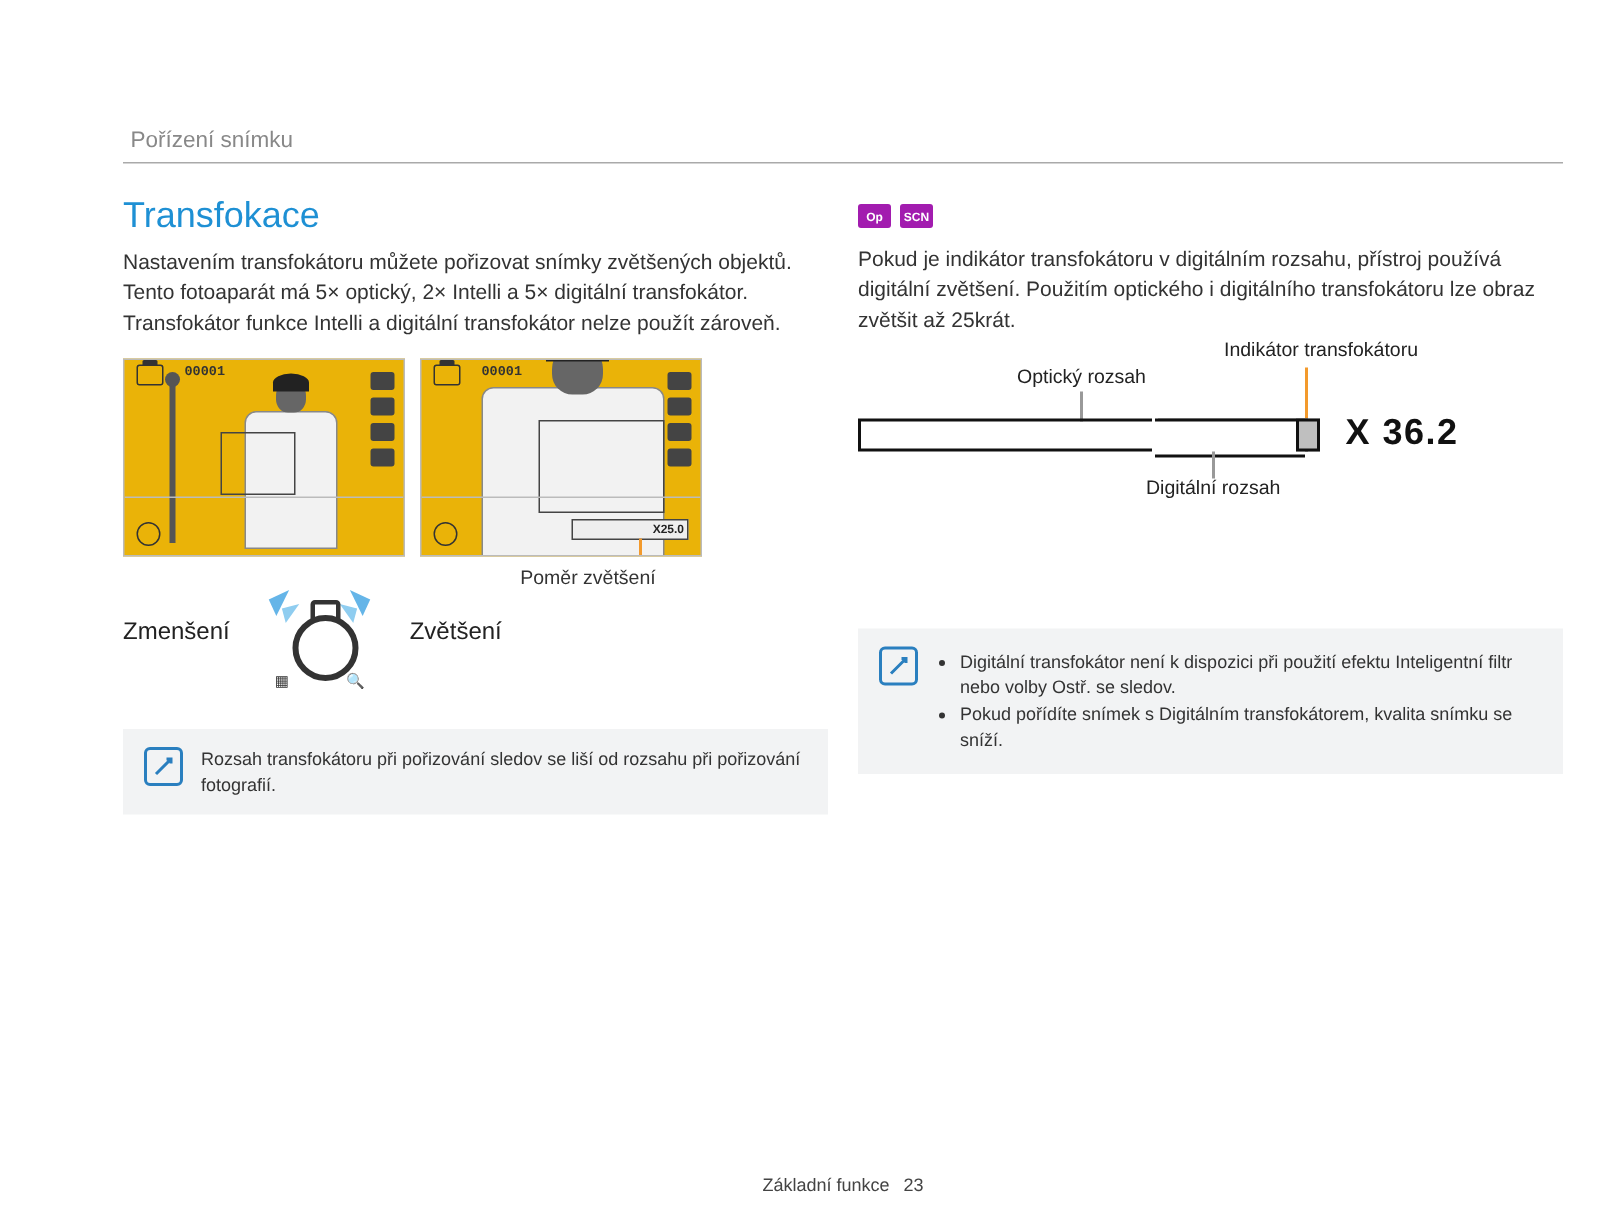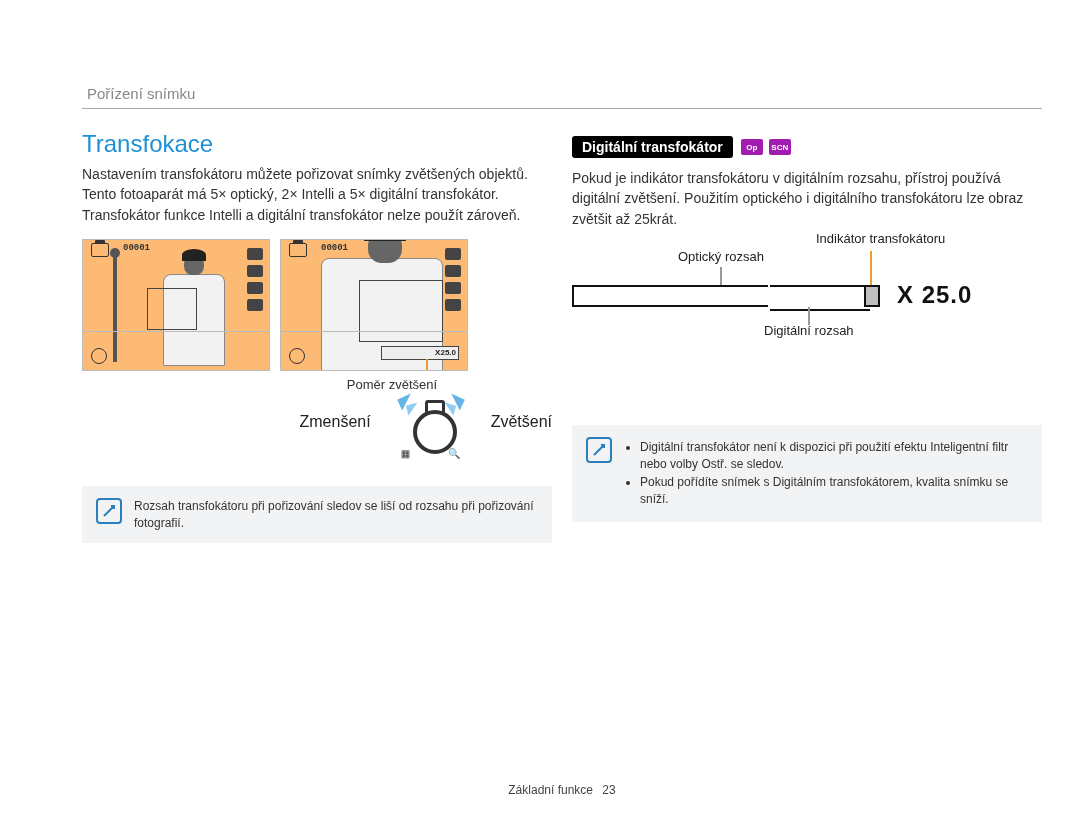--- a/index.html
+++ b/index.html
@@ -86,21 +86,21 @@
   }
   
   .previews {
     display: flex;
     gap: 10px;
     margin: 14px 0 6px 0;
   }
   .preview {
     width: 186px;
     height: 130px;
-    background: #fdba74;
+    background: #eab308;
     position: relative;
     border: 1px solid #bbb;
     overflow: hidden;
   }
   .preview::after {
     
     content: "";
     position: absolute;
     left: 0; right: 0;
     top: 70%;
@@ -191,21 +191,21 @@
     box-sizing: border-box;
     font-weight: 700;
   }
   .callout-label {
     font-size: 13px;
     color: #333;
     text-align: center;
   }
   .zoom-dial-row {
     display: flex;
-    justify-content: flex-end;
+    justify-content: flex-start;
     align-items: center;
     gap: 30px;
     margin-top: 6px;
   }
   .zoom-dial {
     width: 60px; height: 48px;
     position: relative;
   }
   .dial-ring {
     position: absolute;
@@ -447,40 +447,39 @@
           <svg width="14" height="14" viewBox="0 0 14 14">
               <path d="M2 12 L12 2 M9 2 H12 V5" stroke="#2a7fbf" stroke-width="2" fill="none"></path>
             </svg>
         </div>
         <div>Rozsah transfokátoru při pořizování sledov se liší od rozsahu při pořizování fotografií.</div>
       </div>
     </div>
 
     <div class="col">
       <div class="subheading-row">
-        <span class="subheading-box">Digitální transfokátor</span>
         <span class="mode-icons">
           <span class="mode-icon">Op</span>
           <span class="mode-icon">SCN</span>
         </span>
       </div>
       <div class="body">Pokud je indikátor transfokátoru v digitálním rozsahu, přístroj používá digitální zvětšení. Použitím optického i digitálního transfokátoru lze obraz zvětšit až 25krát.</div>
 
       <div class="zoom-diagram" style="margin-top:56px;">
         <div class="zd-label-indicator">Indikátor transfokátoru</div>
         <div class="zd-label-optical">Optický rozsah</div>
         <div class="zd-line-orange"></div>
         <div class="zd-line-gray" style="left:148px; top:-18px; height:20px;"></div>
 
         <div class="zd-bar">
           <div class="zd-gap"></div>
           <div class="zd-digital-seg"></div>
           <div class="zd-marker"></div>
         </div>
-        <div class="zd-readout">X 25.0</div>
+        <div class="zd-readout">X 36.2</div>
 
         <div class="zd-line-gray" style="left:236px; top:22px; height:18px;"></div>
         <div class="zd-label-digital">Digitální rozsah</div>
       </div>
 
       <div class="note-box" style="margin-top:30px;">
         <div class="note-icon">
           <svg width="14" height="14" viewBox="0 0 14 14">
               <path d="M2 12 L12 2 M9 2 H12 V5" stroke="#2a7fbf" stroke-width="2" fill="none"></path>
             </svg>

